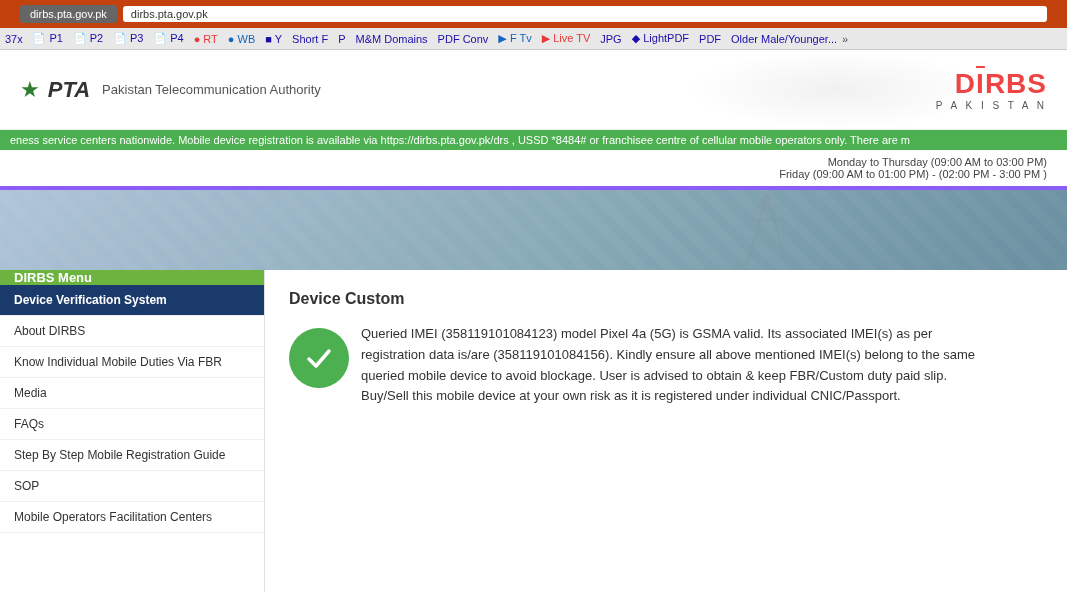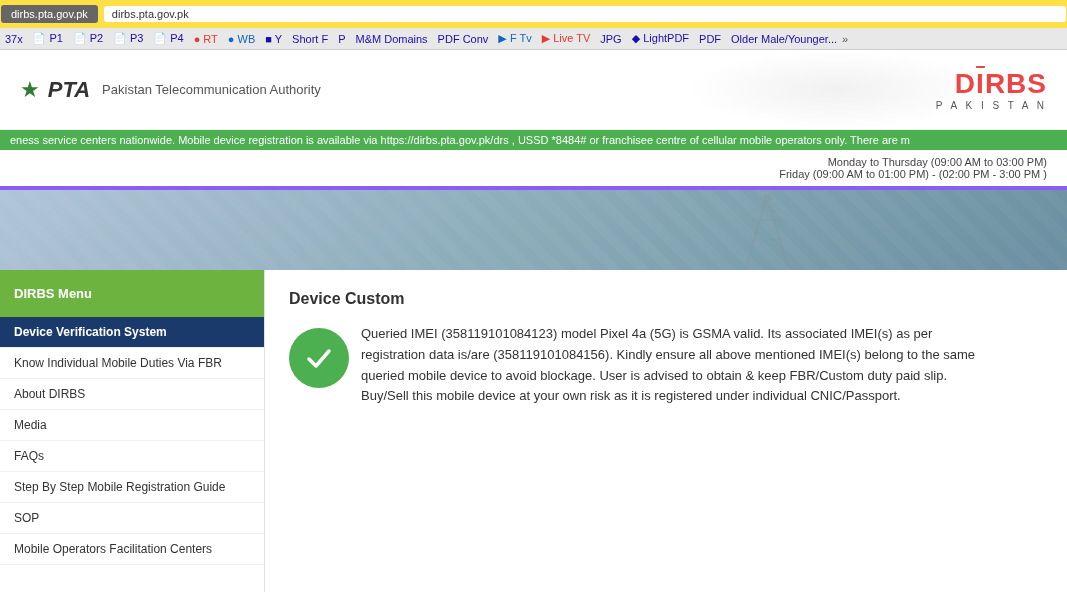--- a/index.html
+++ b/index.html
@@ -1,19 +1,19 @@
 <!DOCTYPE html>
 <html><head>
   <meta charset="utf-8">
   <style>
     * { margin: 0; padding: 0; box-sizing: border-box; }
     body { font-family: Arial, sans-serif; font-size: 13px; background: #f0f0f0; width: 1067px; height: 600px; overflow: hidden; }
 
     
-    .browser-chrome { background: #fde047; height: 28px; display: flex; align-items: center; padding: 0 1px; gap: 6px; }
+    .browser-chrome { background: #c2410c; height: 28px; display: flex; align-items: center; padding: 0 20px; gap: 6px; }
     .browser-addressbar { background: #fff; color: #333; font-size: 11px; padding: 2px 8px; border-radius: 3px; flex: 1; }
 
     
     .bookmarks-bar { background: #e8e8e8; height: 22px; display: flex; align-items: center; padding: 0 0; gap: 0; font-size: 11px; color: #333; border-bottom: 1px solid #ccc; overflow: hidden; }
     .bookmark-item { white-space: nowrap; padding: 1px 5px; cursor: pointer; color: #1a0dab; }
 
     
     .page { background: #fff; height: calc(600px - 50px); overflow: hidden; }
 
     
@@ -36,21 +36,21 @@
 
     
     .hero { height: 80px; background: linear-gradient(135deg, #b0c4d8 0%, #8aabb8 50%, #6a8fa0 100%); position: relative; overflow: hidden; }
     .hero-overlay { position: absolute; inset: 0; background: repeating-linear-gradient(45deg, transparent, transparent 10px, rgba(255,255,255,0.03) 10px, rgba(255,255,255,0.03) 20px); }
 
     
     .content { display: flex; height: calc(600px - 50px - 80px - 22px - 46px - 80px); min-height: 240px; }
 
     
     .sidebar { width: 265px; background: #fff; border-right: 1px solid #e0e0e0; flex-shrink: 0; }
-    .sidebar-menu-title { background: #6db33f; color: #fff; font-size: 13px; font-weight: bold; padding: 16px 14px; }
+    .sidebar-menu-title { background: #6db33f; color: #fff; font-size: 13px; font-weight: bold; padding: 0 14px; }
     .sidebar-item { padding: 8px 14px; font-size: 12px; color: #333; cursor: pointer; border-bottom: 1px solid #f0f0f0; }
     .sidebar-item.active { background: #1a3a6b; color: #fff; font-weight: bold; }
 
     
     .main { flex: 1; padding: 20px 24px; overflow-y: auto; }
     .device-status-title { font-size: 16px; font-weight: bold; color: #333; margin-bottom: 16px; }
     .status-box { display: flex; align-items: flex-start; gap: 12px; }
     .checkmark-circle { width: 60px; height: 60px; background: #4CAF50; border-radius: 50%; display: flex; align-items: center; justify-content: center; flex-shrink: 0; margin-top: 4px; }
     .checkmark-circle svg { width: 32px; height: 32px; }
     .status-text { font-size: 13px; color: #333; line-height: 1.6; max-width: 620px; }
@@ -130,22 +130,22 @@
       <path d="M85,20 Q100,12 115,20" stroke="#888" fill="none" stroke-width="1"></path>
       <path d="M78,26 Q100,14 122,26" stroke="#888" fill="none" stroke-width="0.8"></path>
     </svg>
   </div>
 
   <div class="content">
 
     <div class="sidebar">
       <div class="sidebar-menu-title">DIRBS Menu</div>
       <div class="sidebar-item active">Device Verification System</div>
+      <div class="sidebar-item">About DIRBS</div>
       <div class="sidebar-item">Know Individual Mobile Duties Via FBR</div>
-      <div class="sidebar-item">About DIRBS</div>
       <div class="sidebar-item">Media</div>
       <div class="sidebar-item">FAQs</div>
       <div class="sidebar-item">Step By Step Mobile Registration Guide</div>
       <div class="sidebar-item">SOP</div>
       <div class="sidebar-item">Mobile Operators Facilitation Centers</div>
     </div>
 
     <div class="main">
       <div class="device-status-title">Device Custom</div>
       <div class="status-box">

